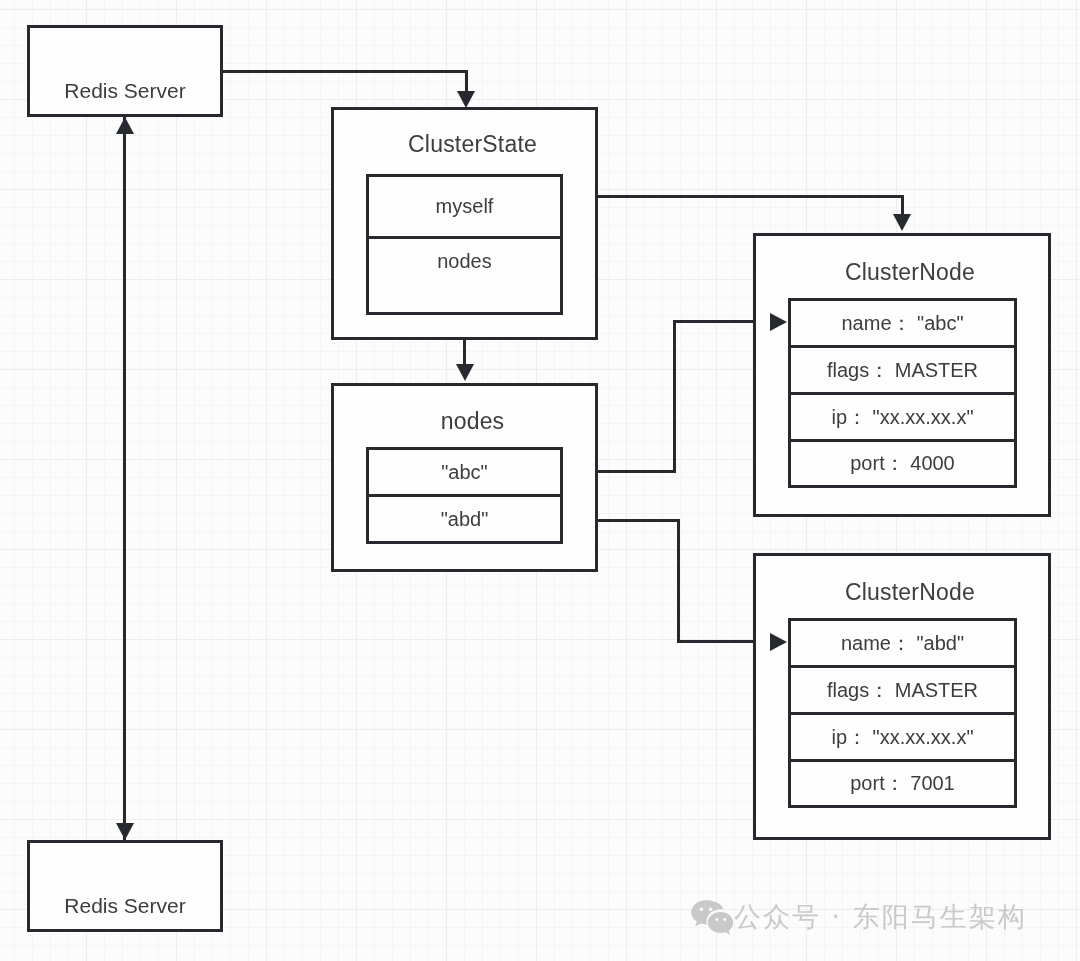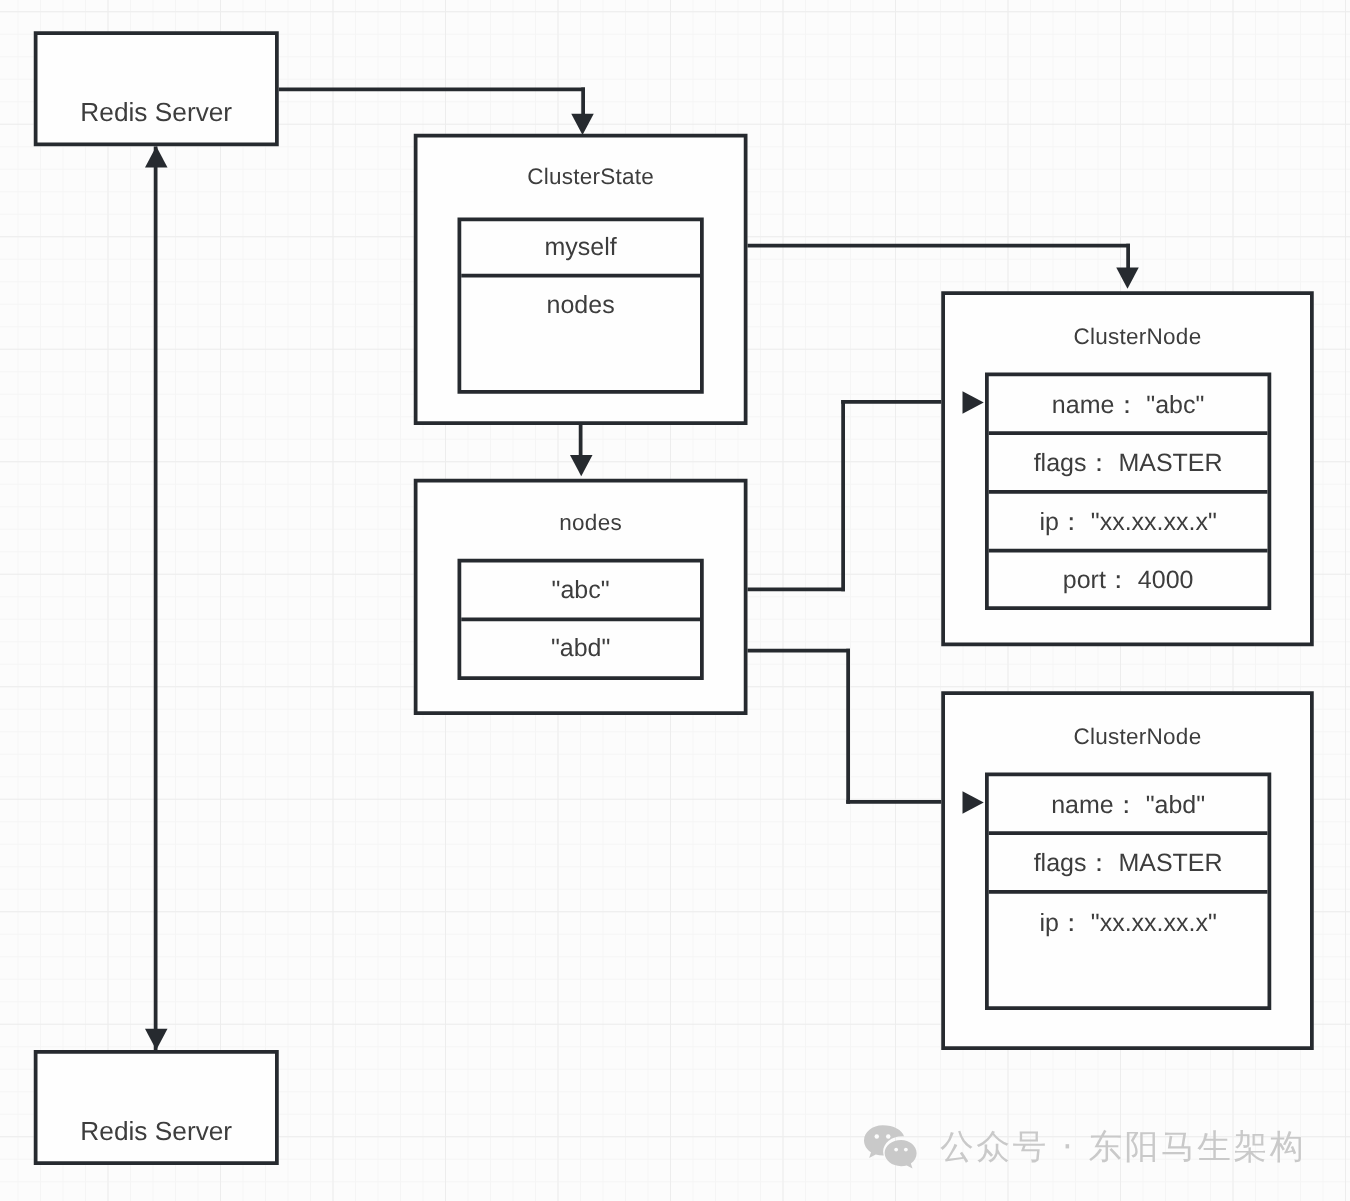--- a/index.html
+++ b/index.html
@@ -29,21 +29,21 @@
     background: #fefefe;
     border: 3px solid #262a2f;
     z-index: 3;
   }
   .box-title {
     position: absolute;
     left: 16px;
     right: 0;
     text-align: center;
     color: #3d3d3d;
-    font-size: 18px;
+    font-size: 23px;
     letter-spacing: 0.2px;
     white-space: nowrap;
   }
   .field-table {
     position: absolute;
     box-sizing: border-box;
     border: 3px solid #262a2f;
     background: #fefefe;
     z-index: 4;
   }
@@ -97,21 +97,21 @@
     border-top: 9px solid transparent;
     border-bottom: 9px solid transparent;
     border-left: 17px solid #262a2f;
   }
   #watermark {
     position: absolute;
     left: 690px;
     top: 898px;
     display: flex;
     align-items: center;
-    gap: 18px;
+    gap: 0;
     z-index: 6;
   }
   #watermark .wm-text {
     color: #c9c9c9;
     font-size: 27px;
     letter-spacing: 2px;
     white-space: nowrap;
     font-family: "DejaVu Sans", "Liberation Sans", sans-serif;
   }
   .wechat-icon { display: block; }
@@ -151,21 +151,21 @@
   </div>
 
   <div class="node-box" style="left:27px; top:840px; width:196px; height:92px;">
     <div class="plain-label" style="left:0; top:0; right:0; bottom:0;">Redis Server</div>
   </div>
 
   <div class="node-box" style="left:331px; top:107px; width:267px; height:233px;">
     <div class="box-title" style="top:21px;">ClusterState</div>
   </div>
   <div class="field-table" style="left:366px; top:174px; width:197px; height:141px;">
-    <div class="field-row" style="height:45px;">myself</div>
+    <div class="field-row" style="height:62px;">myself</div>
     <div class="field-row" style="height:45px;">nodes</div>
   </div>
 
   <div class="node-box" style="left:331px; top:383px; width:267px; height:189px;">
     <div class="box-title" style="top:22px;">nodes</div>
   </div>
   <div class="field-table" style="left:366px; top:447px; width:197px; height:97px;">
     <div class="field-row" style="height:47px;">"abc"</div>
     <div class="field-row" style="height:44px;">"abd"</div>
   </div>
@@ -180,20 +180,21 @@
     <div class="field-row" style="height:43px;">port：  4000</div>
   </div>
 
   <div class="node-box" style="left:753px; top:553px; width:298px; height:287px;">
     <div class="box-title" style="top:23px;">ClusterNode</div>
   </div>
   <div class="field-table" style="left:788px; top:618px; width:229px; height:190px;">
     <div class="field-row" style="height:47px;">name：  "abd"</div>
     <div class="field-row" style="height:47px;">flags：  MASTER</div>
     <div class="field-row" style="height:47px;">ip：  "xx.xx.xx.x"</div>
+    <div class="field-row" style="height:43px;">port：  7001</div>
   </div>
 
   <div id="watermark">
     <span>
       <svg class="wechat-icon" width="44" height="38" viewBox="0 0 44 38" aria-hidden="true">
         <path fill="#c9c9c9" d="M16.2 2.2C7.9 2.2 1.2 7.6 1.2 14.3c0 3.8 2.2 7.2 5.6 9.4l-1.5 4.6 5.3-2.7c1.8.5 3.7.8 5.6.8h.8c-.3-1-.5-2.1-.5-3.2 0-6.8 6.8-12.3 15.2-12.3.5 0 1 0 1.5.1C31.9 6.1 24.8 2.2 16.2 2.2z"></path>
         <path fill="#c9c9c9" d="M30.9 13.9c-7.3 0-13.2 4.7-13.2 10.5 0 5.8 5.9 10.5 13.2 10.5 1.6 0 3.1-.2 4.5-.6l4.6 2.4-1.3-4c2.8-1.9 4.6-4.8 4.6-8.2 0-5.9-5.9-10.6-12.4-10.6z"></path>
         <circle fill="#fcfcfc" cx="11.4" cy="11.2" r="1.8"></circle>
         <circle fill="#fcfcfc" cx="20.6" cy="11.2" r="1.8"></circle>
         <circle fill="#fcfcfc" cx="26.9" cy="21.6" r="1.5"></circle>

